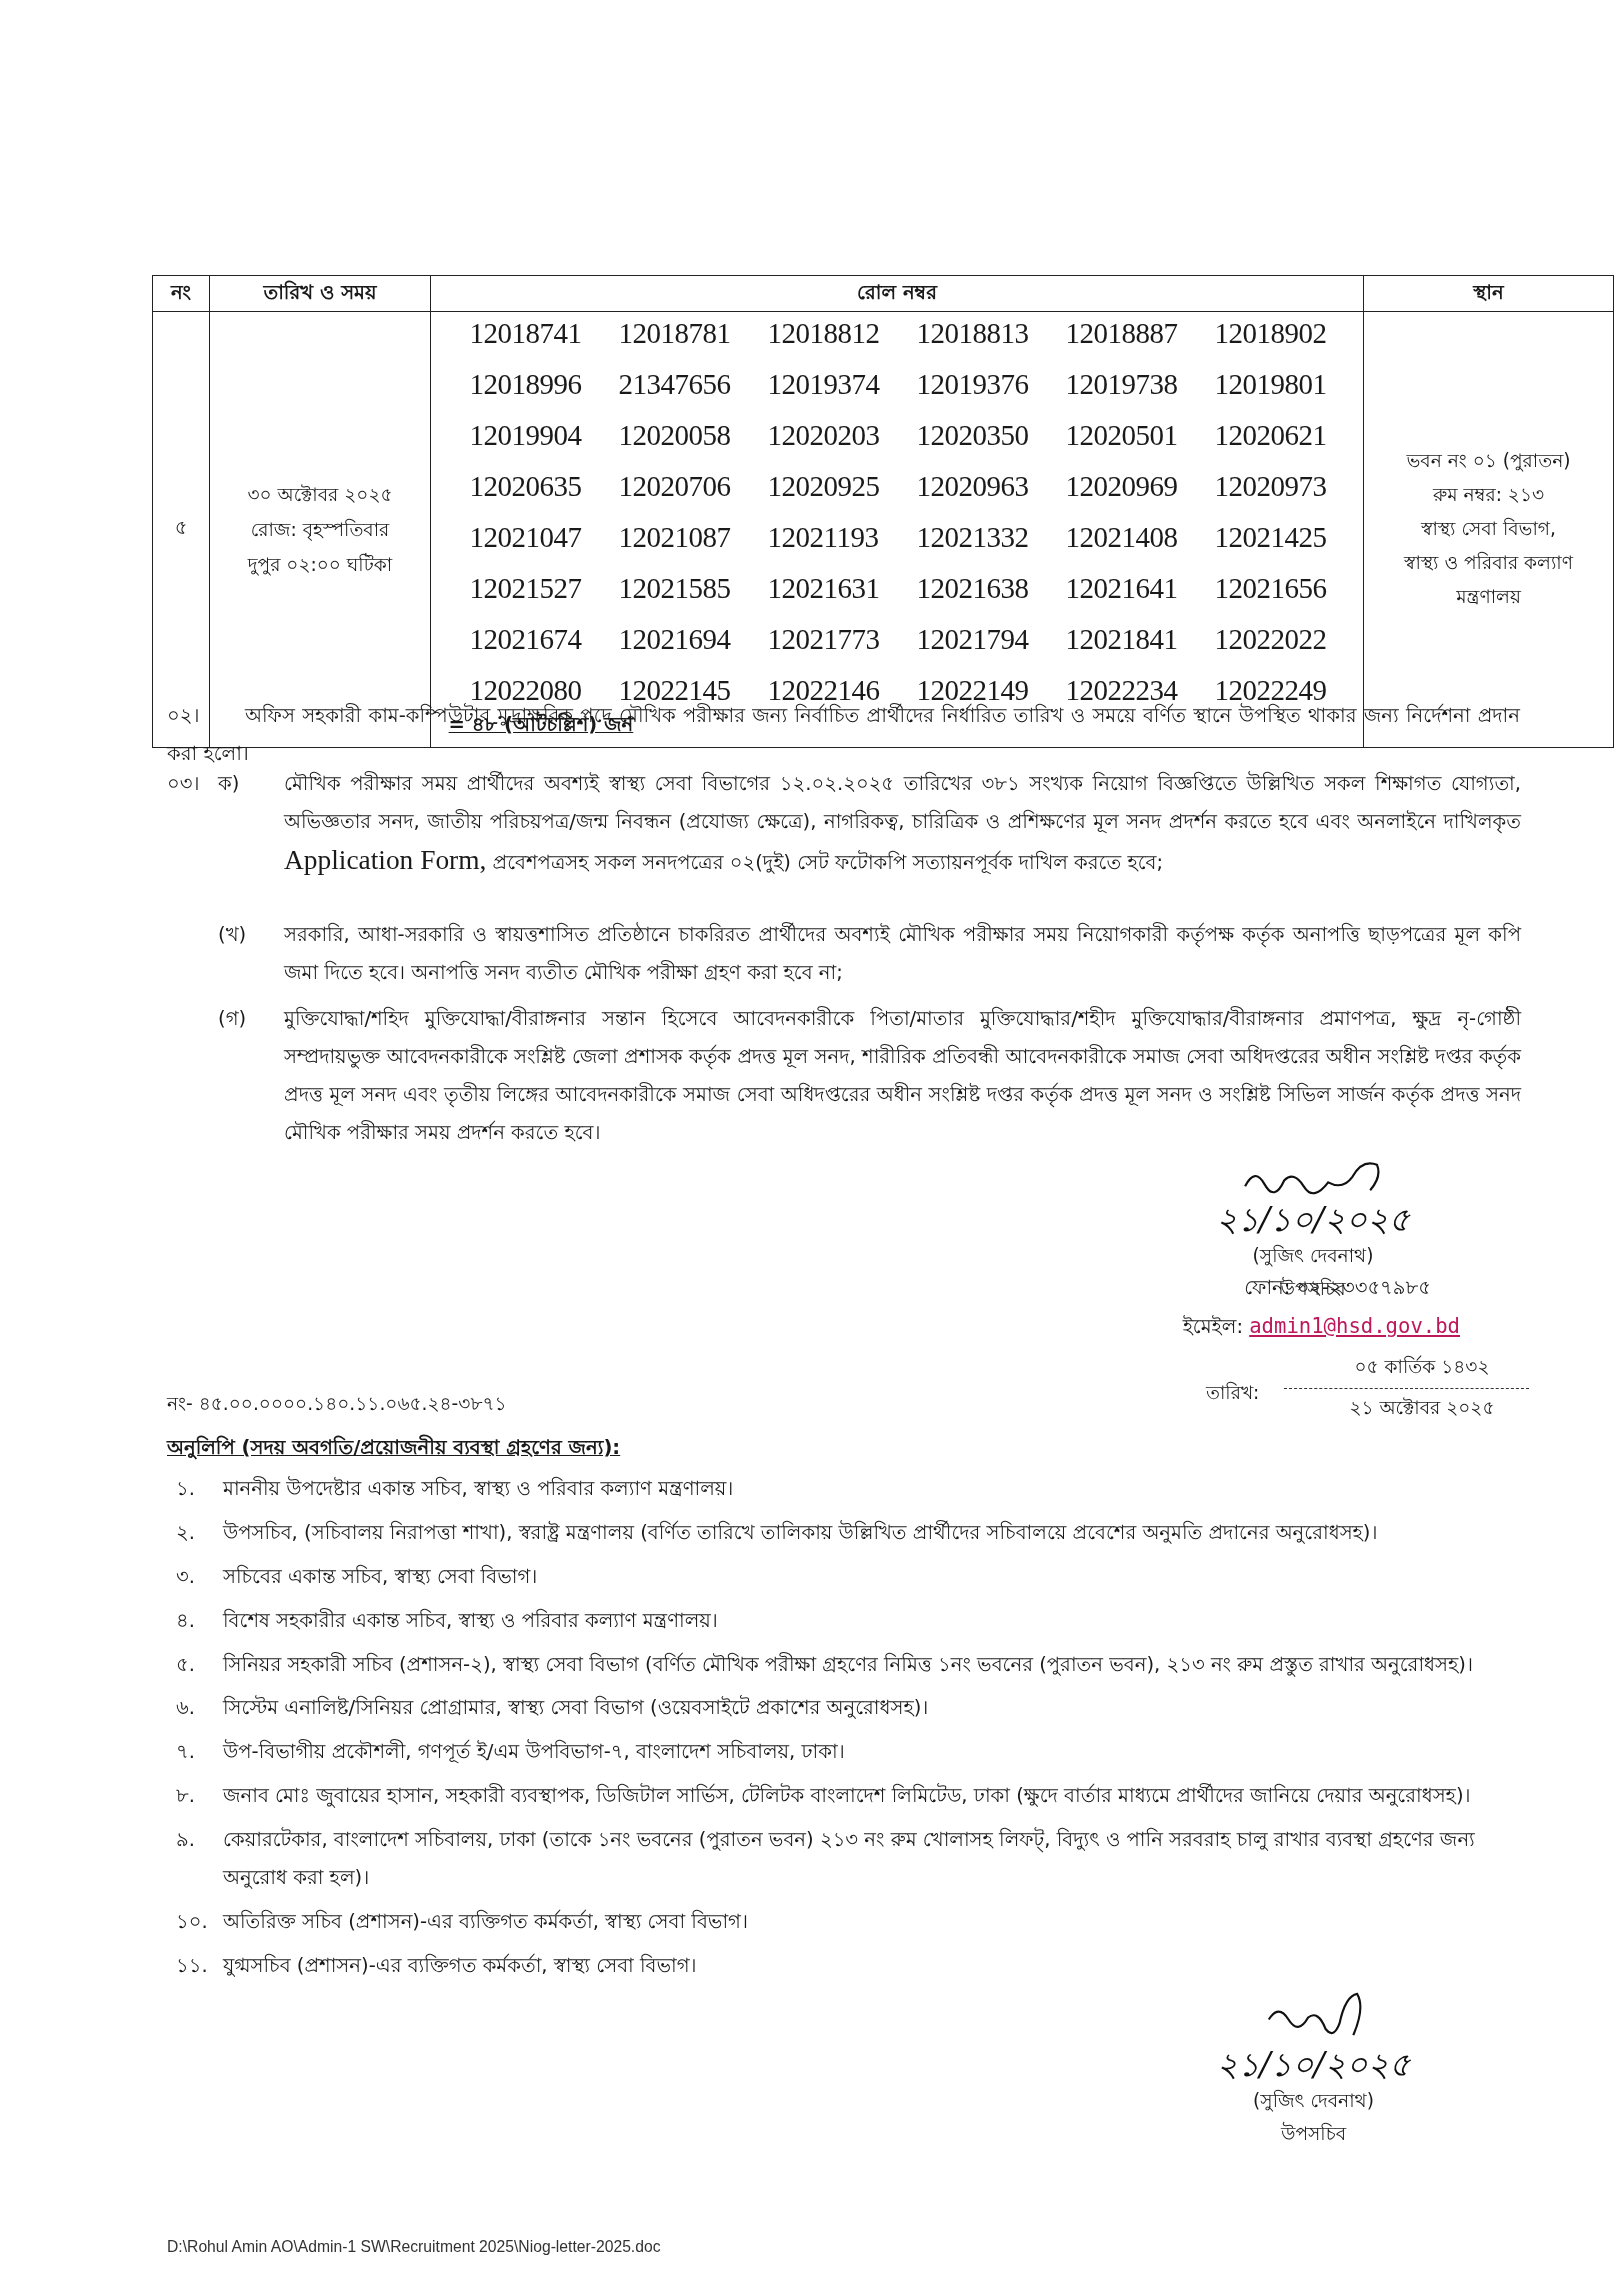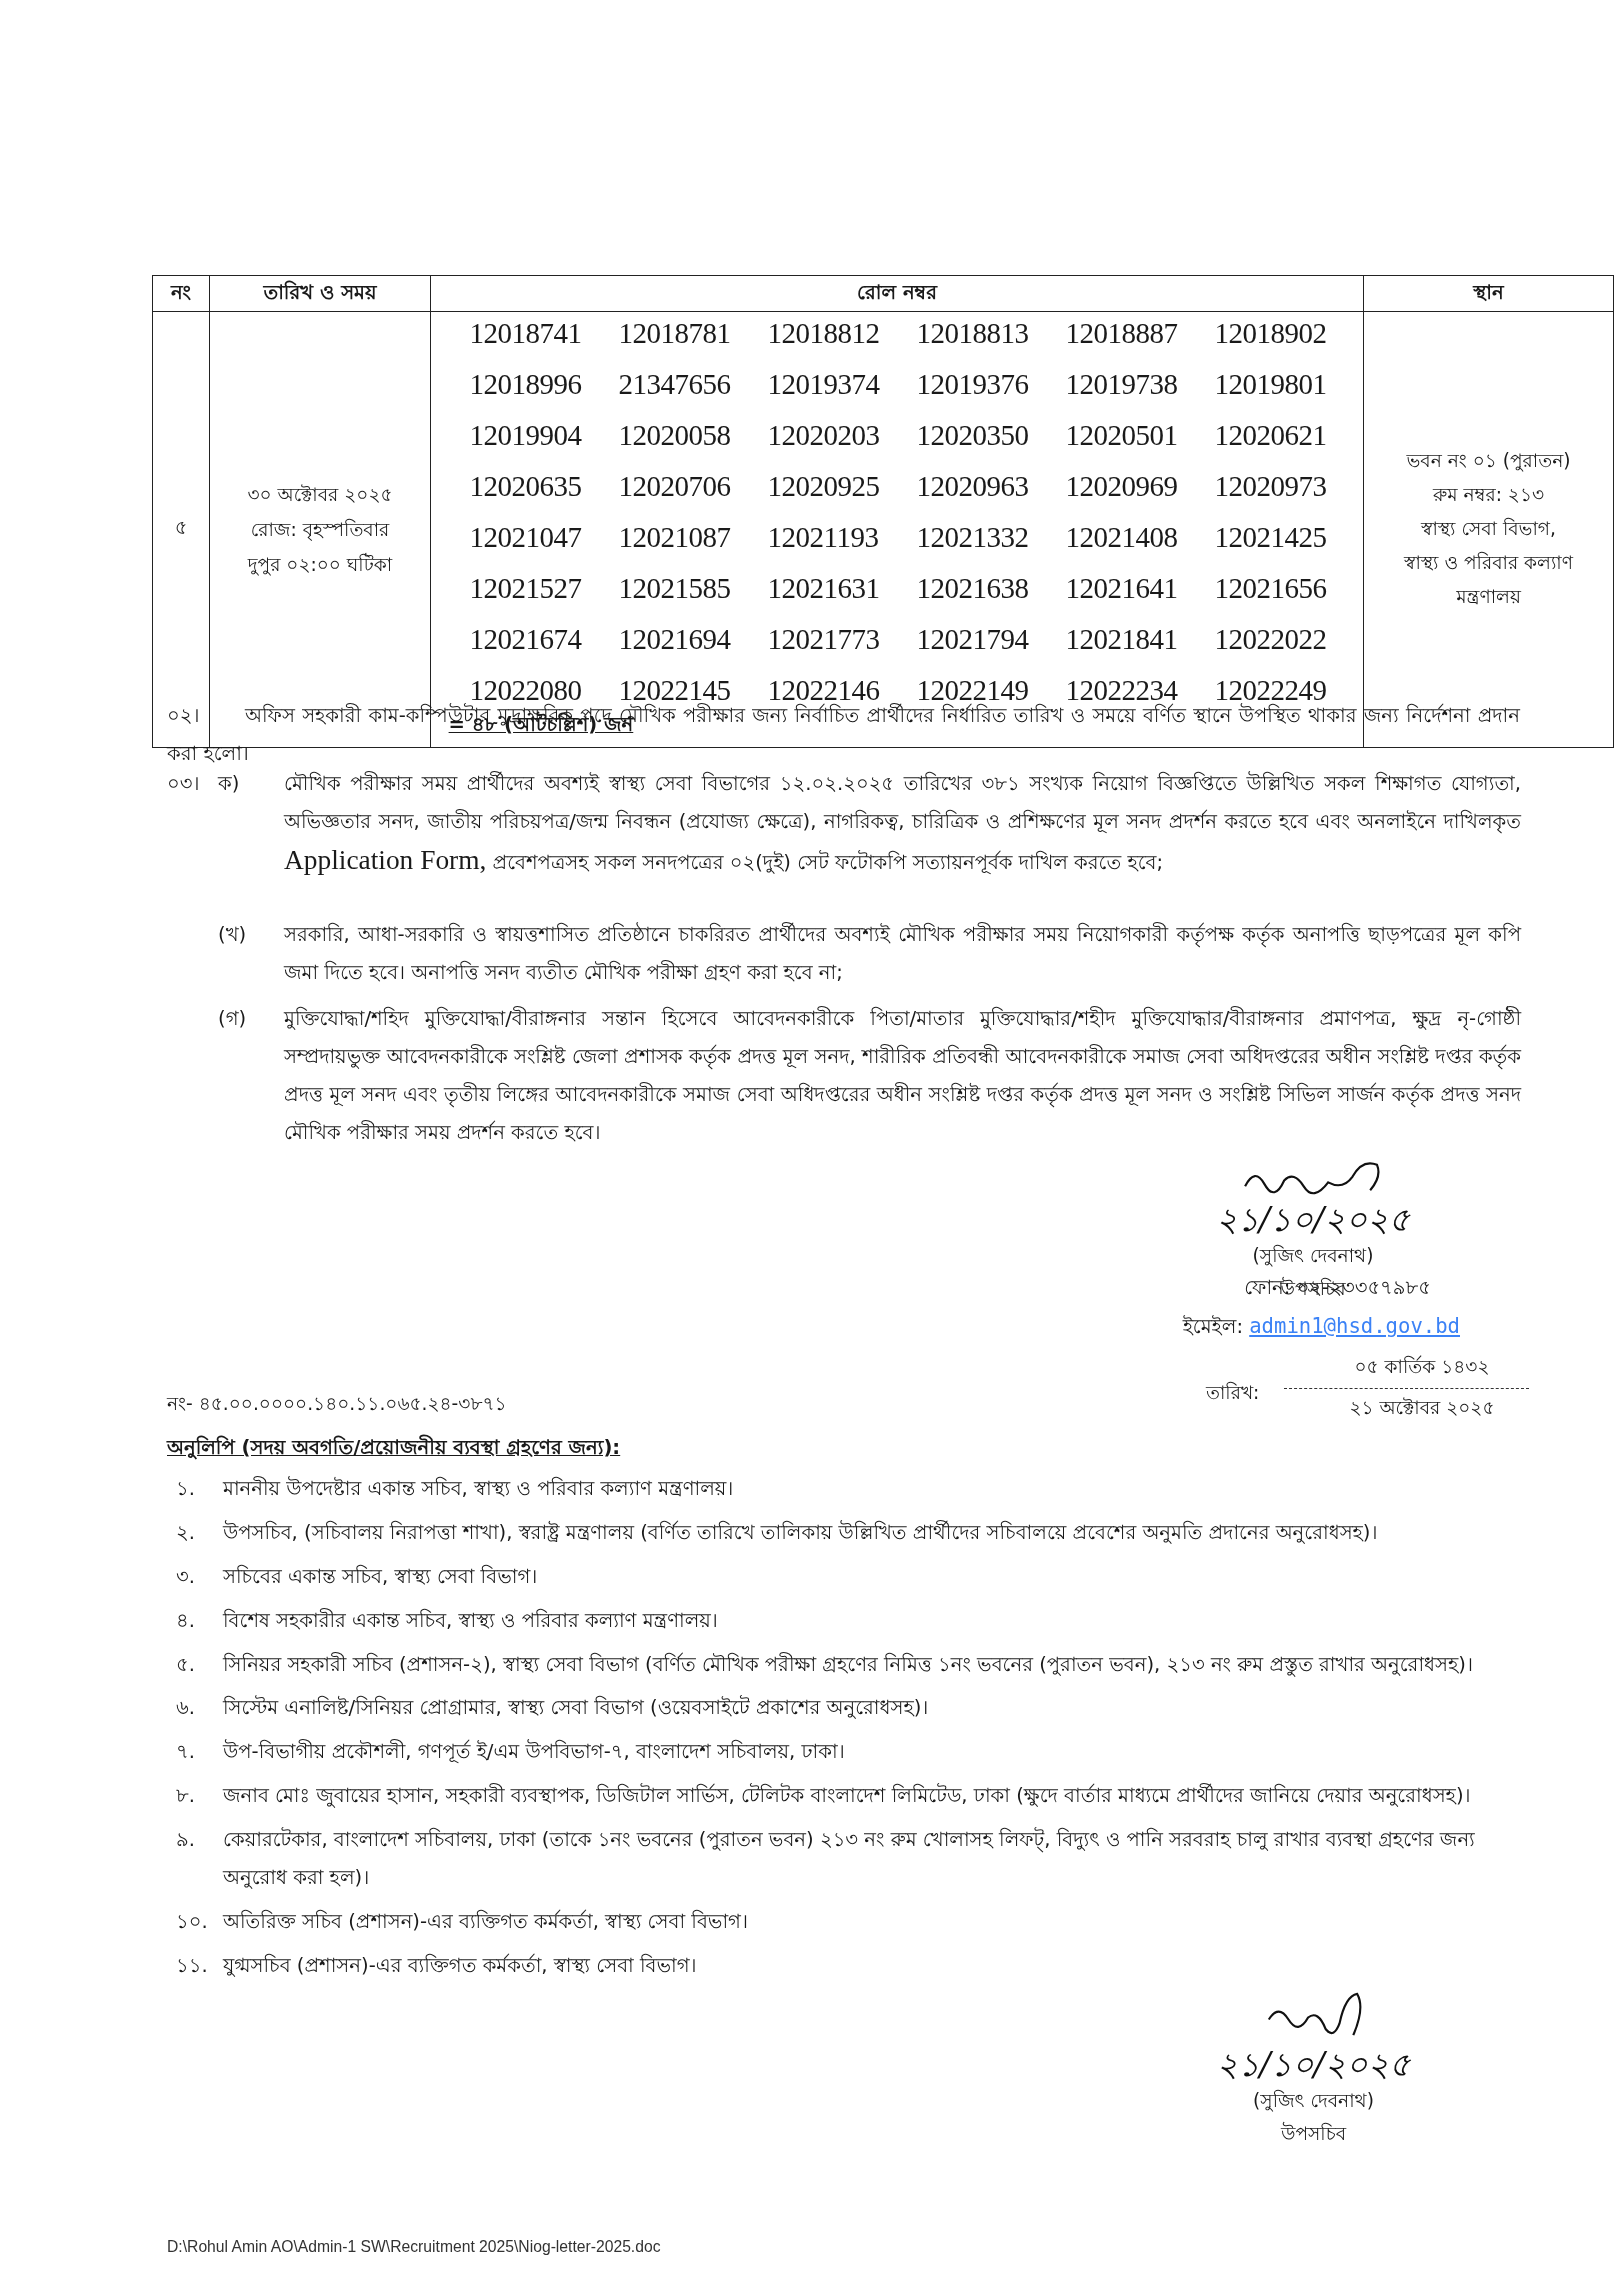--- a/index.html
+++ b/index.html
@@ -41,21 +41,21 @@
 
   
   .sig { position: absolute; text-align: center; font-size: 18.6px; line-height: 33px; }
   .handwriting {
     font-family: "DejaVu Serif", serif; font-style: italic; font-size: 33px; line-height: 39px;
     color: #111;
   }
   .scribble { display: block; margin: 0 auto; }
 
   .contact { position: absolute; font-size: 19.6px; line-height: 37px; text-align: right; }
-  .email-link { font-family: "DejaVu Sans Mono", "Liberation Mono", monospace; text-decoration: underline; font-size: 20.6px; color: #3b82f6; }
+  .email-link { font-family: "DejaVu Sans Mono", "Liberation Mono", monospace; text-decoration: underline; font-size: 20.6px; color: #be185d; }
 
   .memo-no { position: absolute; left: 167px; top: 1390px; font-size: 18.6px; }
   .date-block { position: absolute; left: 1206px; top: 1353px; width: 323px; font-size: 18.6px; }
   .date-block .lbl { position: absolute; left: 0; top: 25.5px; }
   .date-block .top { position: absolute; left: 108px; width: 216px; top: 0; text-align: center; }
   .date-block .line { position: absolute; left: 78px; width: 245px; top: 35px; border-top: 1.5px dashed #333; }
   .date-block .bottom { position: absolute; left: 108px; width: 216px; top: 41px; text-align: center; }
 
   .cc-title { position: absolute; left: 167px; top: 1433px; font-size: 19.6px; font-weight: bold; text-decoration: underline; }
   .cc-list { position: absolute; left: 176px; top: 1470px; width: 1343px; margin: 0; padding: 0; list-style: none; }

